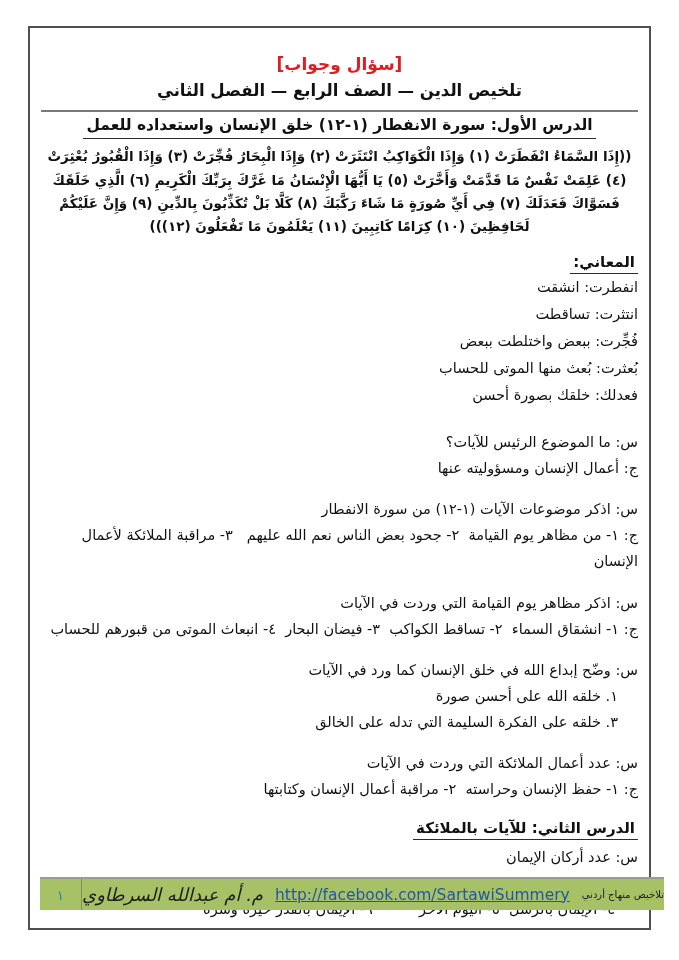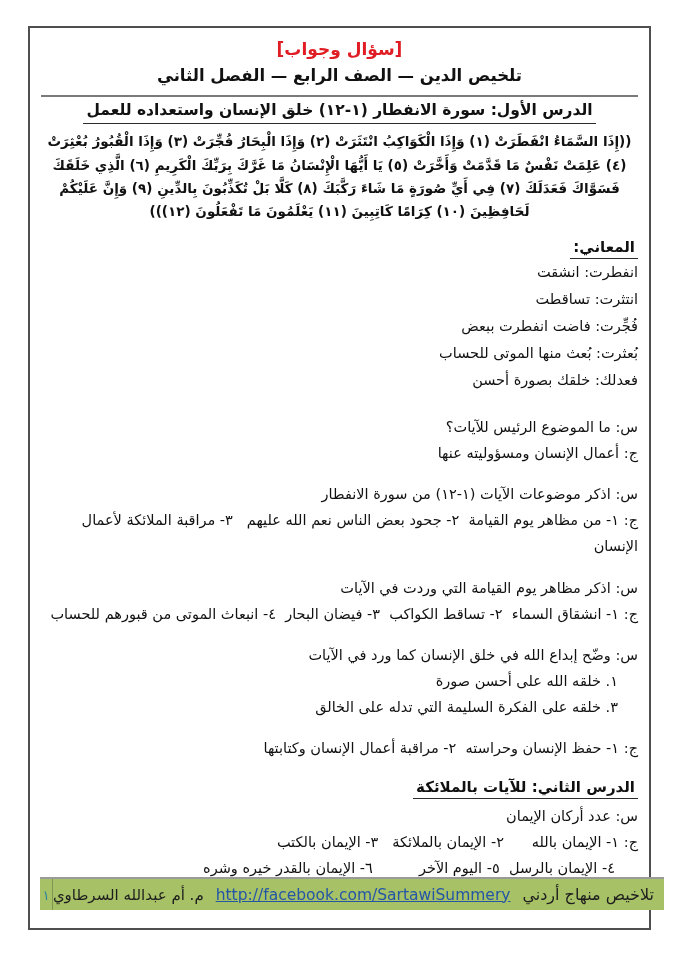--- a/index.html
+++ b/index.html
@@ -4,21 +4,21 @@
 <style>
   html,body{margin:0;padding:0;background:#ffffff;}
   body{
     width:679px;height:960px;position:relative;overflow:hidden;
     font-family:"DejaVu Sans",sans-serif;color:#111;
     direction:rtl;
   }
   .page{
     position:absolute;left:28px;top:26px;width:623px;height:904px;
     border:2px solid #4f4f4f;box-sizing:border-box;
-    padding:10px 11px 0 11px;background:#fff;
+    padding:25px 11px 0 11px;background:#fff;
   }
   .center{text-align:center;}
   .badge{color:var(--accent-red,#e01d24);font-weight:bold;font-size:17px;line-height:1.35;}
   .doc-title{font-weight:bold;font-size:16.5px;line-height:1.5;margin-top:3px;}
   .rule{border:0;border-top:2px solid #7a7a7a;margin:6px 0 3px 0;}
   .lesson-title-wrap{text-align:center;margin-top:1px;}
   .underlined{display:inline-block;border-bottom:1.5px solid #2b2b2b;padding:0 3px 2px 3px;}
   .lesson-title{font-weight:bold;font-size:15.5px;line-height:1.4;}
   .verse{
     font-weight:bold;font-size:13.5px;line-height:1.72;text-align:center;
@@ -29,27 +29,27 @@
   .qa{margin-top:15px;}
   .line{font-size:14.5px;line-height:1.8;white-space:pre-wrap;}
   .num{padding-right:20px;}
   .indent2{padding-right:23px;}
   .lesson2-head{margin-top:17px;}
   .footer-bar{
     position:absolute;left:40px;top:877px;width:624px;height:33px;
     background:var(--bar-green,#a7c167);border-top:2px solid #9a9a9a;
     box-sizing:border-box;display:flex;align-items:center;z-index:5;
   }
-  .footer-series{font-size:16px;color:#1d1d1d;padding-right:10px;white-space:nowrap;}
+  .footer-series{font-size:10px;color:#1d1d1d;white-space:nowrap;}
   .footer-link{
     direction:ltr;unicode-bidi:embed;
     color:var(--link-blue,#2456a6);text-decoration:underline;
     font-size:15.5px;font-weight:400;margin:0 12px;white-space:nowrap;
   }
-  .footer-author{font-size:15px;color:#1d1d1d;white-space:nowrap;}
+  .footer-author{font-size:18px;color:#1d1d1d;white-space:nowrap;font-style:italic;}
   .footer-spacer{flex:1;}
   .footer-divider{width:2px;align-self:stretch;background:#7e9450;}
   .footer-pagenum{
     width:62px;text-align:center;color:var(--page-teal,#31849b);
     font-size:13.5px;
   }
 </style>
 </head>
 <body>
 
@@ -65,21 +65,21 @@
     <span class="lesson-title underlined">الدرس الأول: سورة الانفطار (١-١٢) خلق الإنسان واستعداده للعمل</span>
   </div>
 
   <div class="verse">((إِذَا السَّمَاءُ انْفَطَرَتْ (١) وَإِذَا الْكَوَاكِبُ انْتَثَرَتْ (٢) وَإِذَا الْبِحَارُ فُجِّرَتْ (٣) وَإِذَا الْقُبُورُ بُعْثِرَتْ (٤) عَلِمَتْ نَفْسٌ مَا قَدَّمَتْ وَأَخَّرَتْ (٥) يَا أَيُّهَا الْإِنْسَانُ مَا غَرَّكَ بِرَبِّكَ الْكَرِيمِ (٦) الَّذِي خَلَقَكَ فَسَوَّاكَ فَعَدَلَكَ (٧) فِي أَيِّ صُورَةٍ مَا شَاءَ رَكَّبَكَ (٨) كَلَّا بَلْ تُكَذِّبُونَ بِالدِّينِ (٩) وَإِنَّ عَلَيْكُمْ لَحَافِظِينَ (١٠) كِرَامًا كَاتِبِينَ (١١) يَعْلَمُونَ مَا تَفْعَلُونَ (١٢)))</div>
 
   <div class="section-head">
     <span class="underlined">المعاني:</span>
   </div>
   <div class="mline">انفطرت: انشقت</div>
   <div class="mline">انتثرت: تساقطت</div>
-  <div class="mline">فُجِّرت: فاضت انفطرت ببعض</div>
+  <div class="mline">فُجِّرت: ببعض واختلطت ببعض</div>
   <div class="mline">بُعثرت: بُعث منها الموتى للحساب</div>
   <div class="mline">فعدلك: خلقك بصورة أحسن</div>
 
   <div class="qa" style="margin-top:20px;">
     <div class="line">س: ما الموضوع الرئيس للآيات؟</div>
     <div class="line">ج: أعمال الإنسان ومسؤوليته عنها</div>
   </div>
 
   <div class="qa">
     <div class="line">س: اذكر موضوعات الآيات (١-١٢) من سورة الانفطار</div>
@@ -91,20 +91,21 @@
     <div class="line">ج: ١- انشقاق السماء  ٢- تساقط الكواكب  ٣- فيضان البحار  ٤- انبعاث الموتى من قبورهم للحساب</div>
   </div>
 
   <div class="qa">
     <div class="line">س: وضّح إبداع الله في خلق الإنسان كما ورد في الآيات</div>
     <div class="line num">١. خلقه الله على أحسن صورة</div>
     <div class="line num">٣. خلقه على الفكرة السليمة التي تدله على الخالق</div>
   </div>
 
   <div class="qa">
+    <div class="line">س: عدد أعمال الملائكة التي وردت في الآيات</div>
     <div class="line">ج: ١- حفظ الإنسان وحراسته  ٢- مراقبة أعمال الإنسان وكتابتها</div>
   </div>
 
   <div class="section-head lesson2-head">
     <span class="underlined">الدرس الثاني: للآيات بالملائكة</span>
   </div>
   <div class="qa" style="margin-top:4px;">
     <div class="line">س: عدد أركان الإيمان</div>
     <div class="line">ج: ١- الإيمان بالله      ٢- الإيمان بالملائكة   ٣- الإيمان بالكتب</div>
     <div class="line indent2">٤- الإيمان بالرسل  ٥- اليوم الآخر          ٦- الإيمان بالقدر خيره وشره</div>

